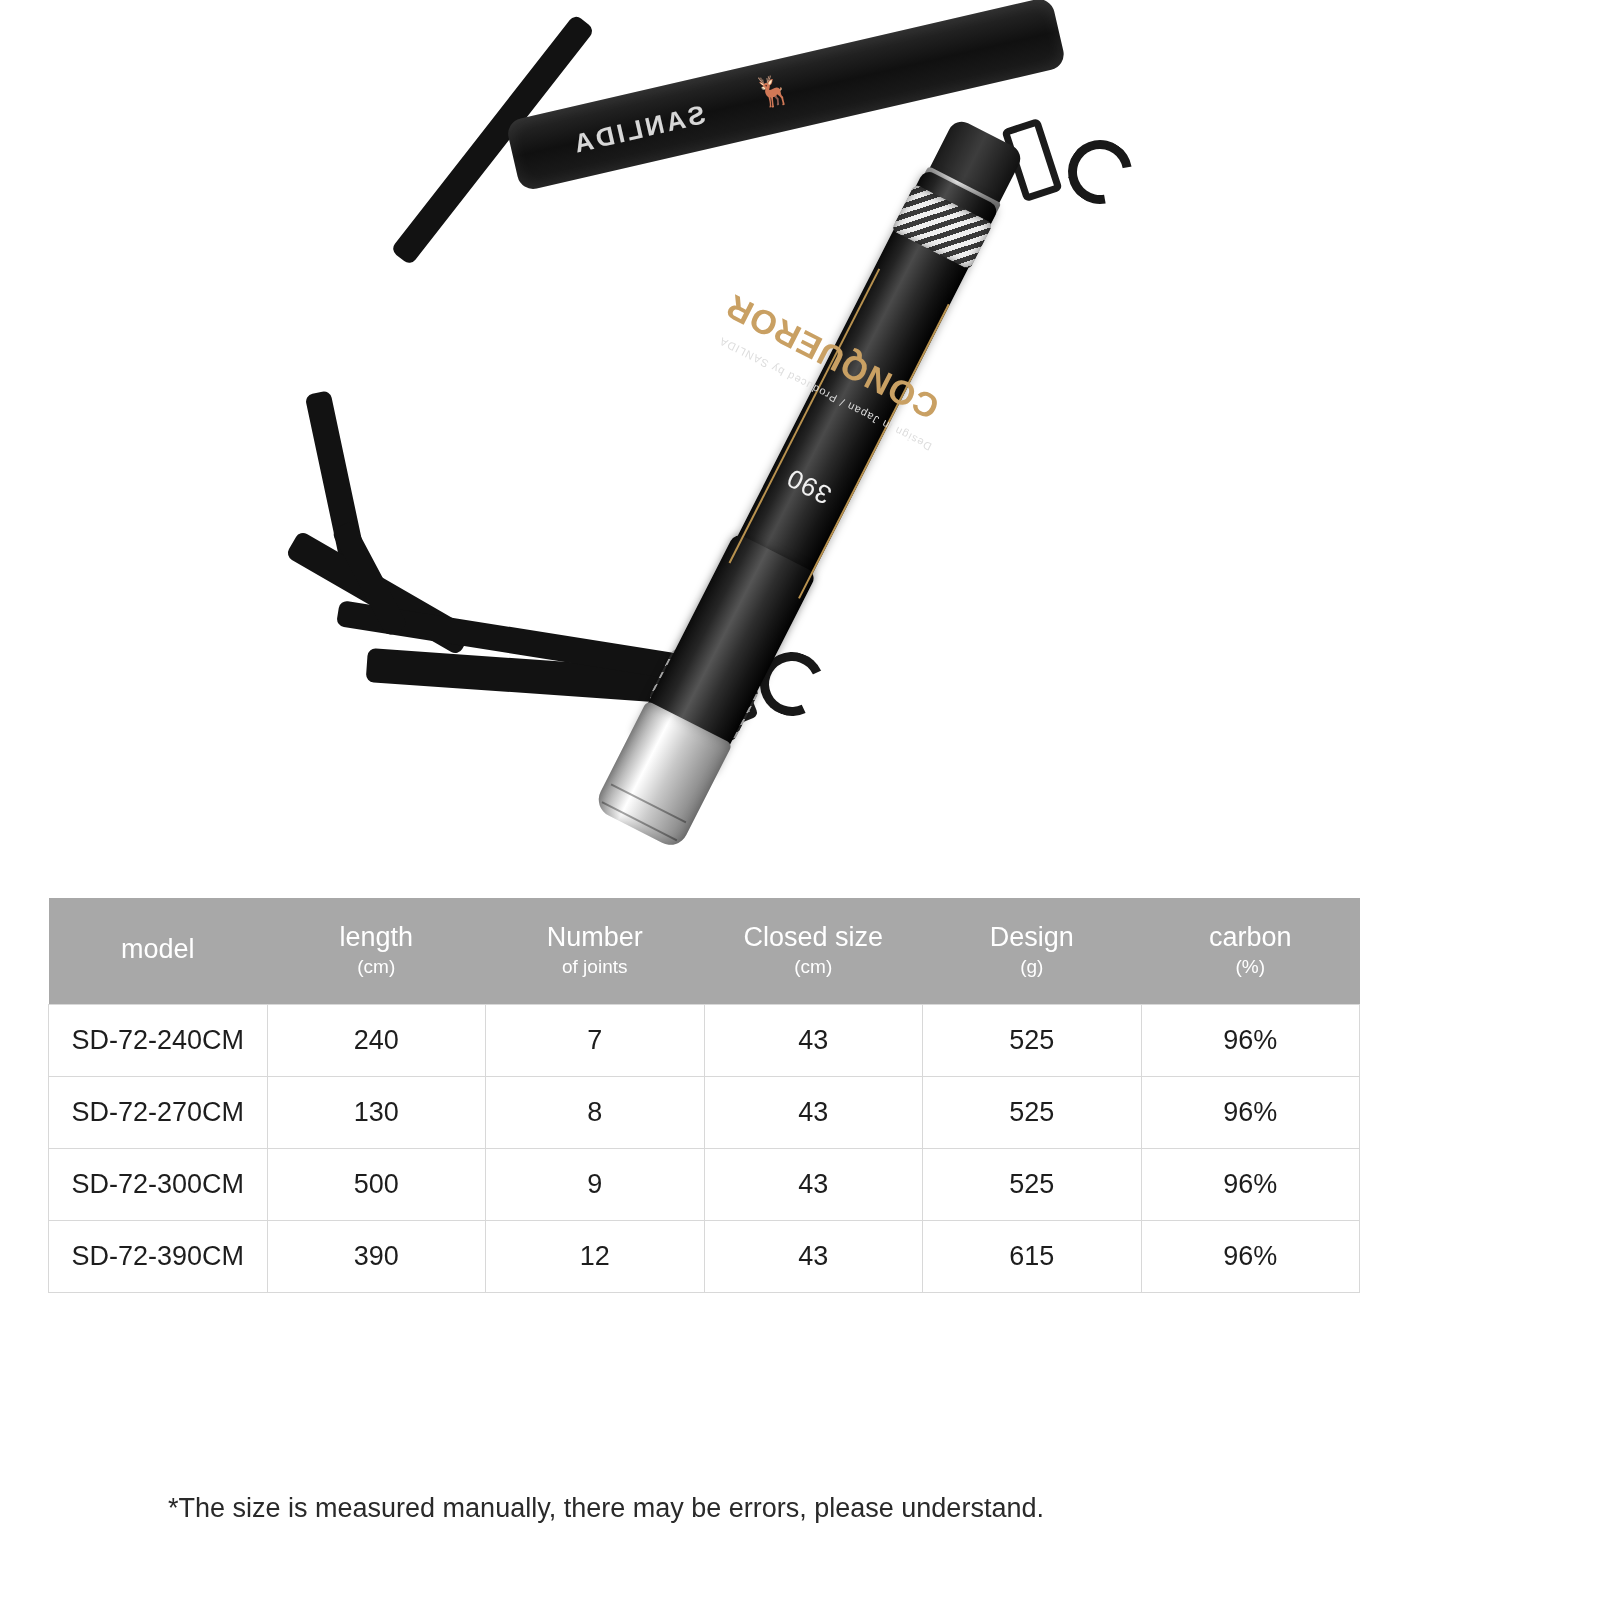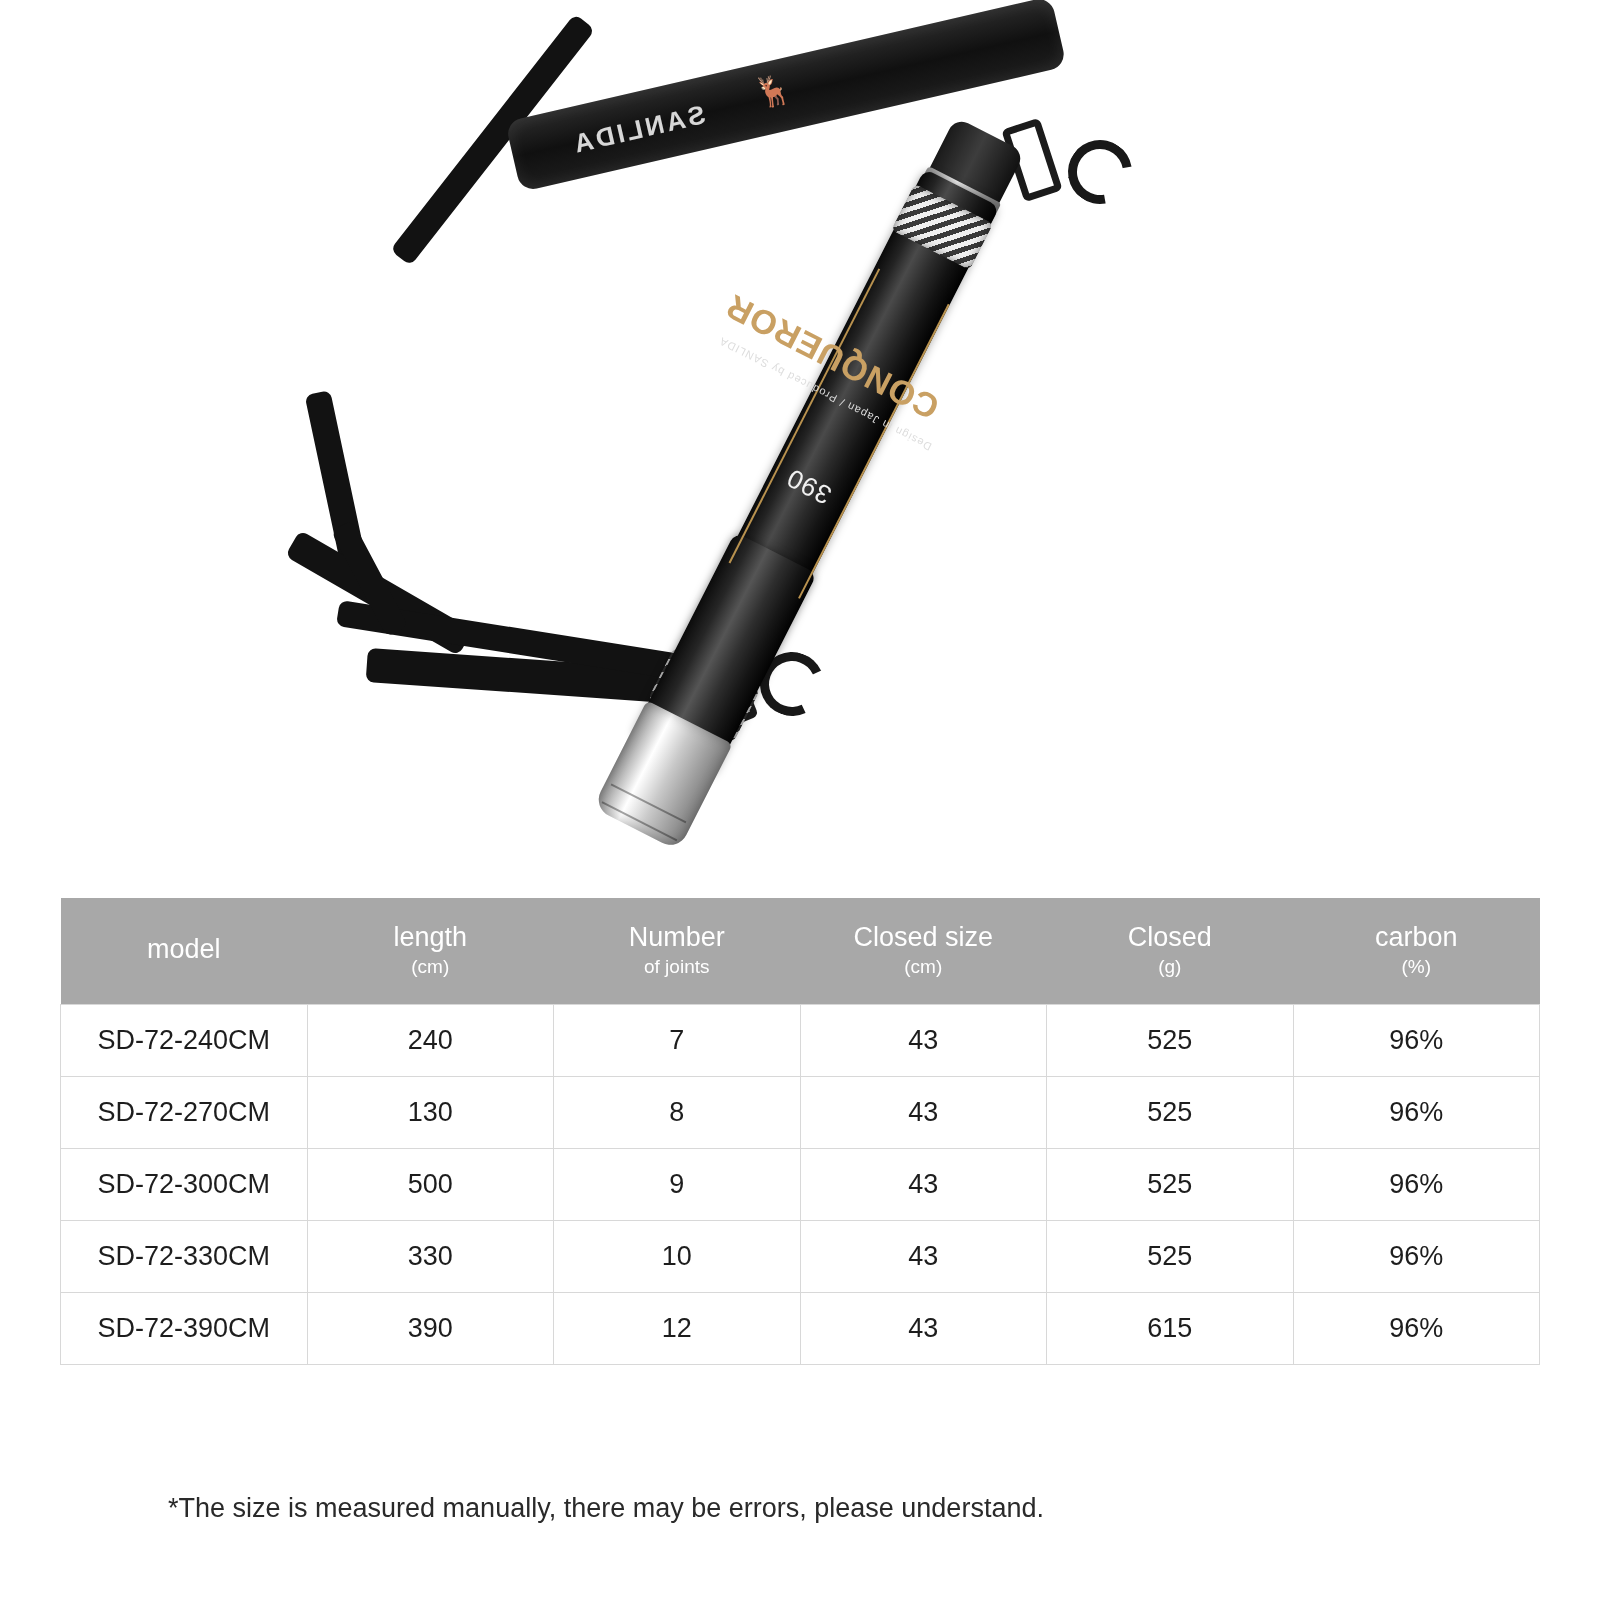--- a/index.html
+++ b/index.html
@@ -186,23 +186,23 @@
   .gold-line {
     position: absolute;
     left: 18px;
     width: 2px;
     background: #b9924f;
   }
 
   
   .spec-table {
     position: absolute;
-    left: 60px;
+    left: 48px;
     top: 898px;
-    width: 1480px;
+    width: 1312px;
     border-collapse: collapse;
     table-layout: fixed;
   }
   .spec-table thead th {
     background: #a8a8a8;
     color: #ffffff;
     font-weight: normal;
     font-size: 27px;
     padding: 22px 4px 24px;
     line-height: 1.3;
@@ -284,21 +284,21 @@
       </th>
       <th>
         <span>Number</span>
         <span class="unit">of joints</span>
       </th>
       <th>
         <span>Closed size</span>
         <span class="unit">(cm)</span>
       </th>
       <th>
-        <span>Closed</span>
+        <span>Design</span>
         <span class="unit">(g)</span>
       </th>
       <th>
         <span>carbon</span>
         <span class="unit">(%)</span>
       </th>
     </tr>
   </thead>
   <tbody>
     <tr>
@@ -319,28 +319,20 @@
     </tr>
     <tr>
       <td>SD-72-300CM</td>
       <td>500</td>
       <td>9</td>
       <td>43</td>
       <td>525</td>
       <td>96%</td>
     </tr>
     <tr>
-      <td>SD-72-330CM</td>
-      <td>330</td>
-      <td>10</td>
-      <td>43</td>
-      <td>525</td>
-      <td>96%</td>
-    </tr>
-    <tr>
       <td>SD-72-390CM</td>
       <td>390</td>
       <td>12</td>
       <td>43</td>
       <td>615</td>
       <td>96%</td>
     </tr>
   </tbody>
 </table>
 

